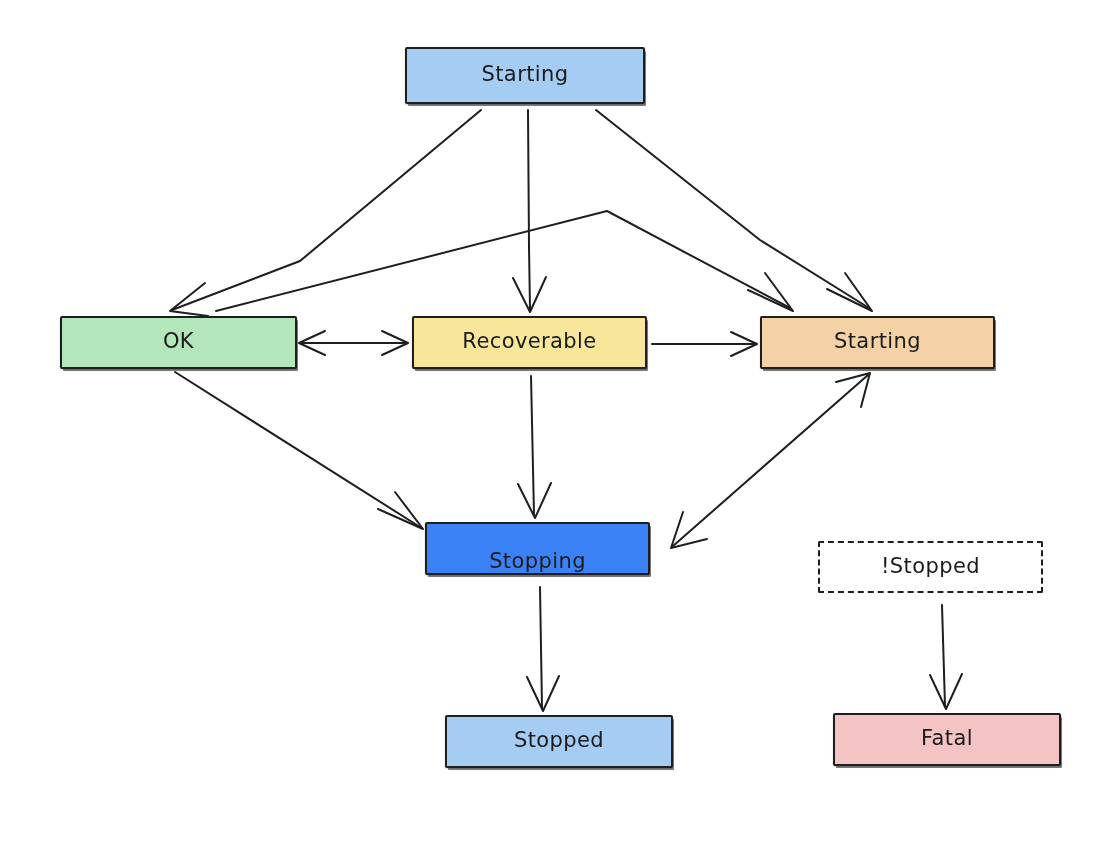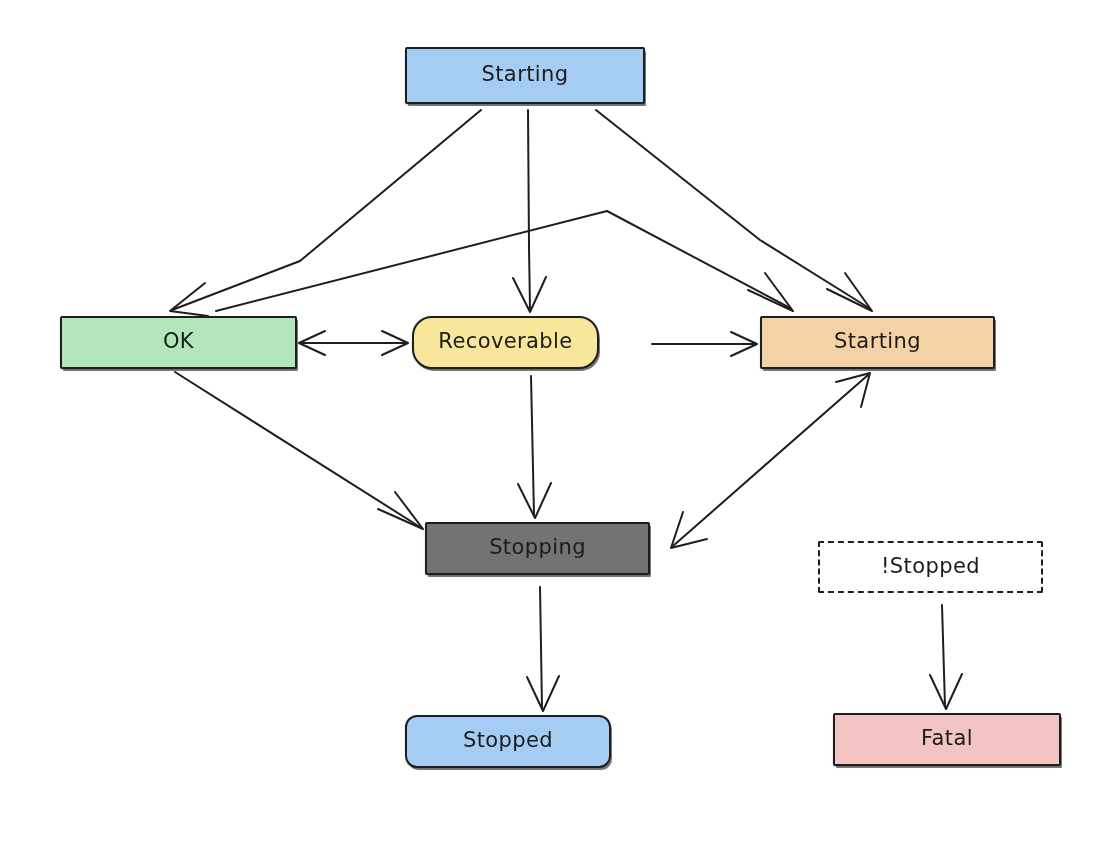--- a/index.html
+++ b/index.html
@@ -56,21 +56,21 @@
     border-style: dashed;
     border-width: 2px;
     border-color: #1e1e1e;
     box-shadow: none;
     justify-content: center;
   }
   .n-starting  { background: #a5ccf2; }
   .n-ok        { background: #b3e6ba; }
   .n-recover   { background: #f8e79b; }
   .n-permanent { background: #f5d2a6; }
-  .n-stopping  { background: #737373; }
+  .n-stopping  { background: #3b82f6; align-items: flex-end; }
   .n-stopped   { background: #a5ccf2; }
   .n-fatal     { background: #f4c4c4; }
   .edge-path {
     fill: none;
     stroke: #1e1e1e;
     stroke-width: 2;
     stroke-linecap: round;
     stroke-linejoin: round;
   }
   .edge-head {
@@ -148,37 +148,37 @@
   </svg>
 
   <div class="node n-starting shadowed" style="left:405px; top:47px; width:240px; height:57px;">
     <span class="label">Starting</span>
   </div>
 
   <div class="node n-ok shadowed" style="left:60px; top:316px; width:237px; height:53px;">
     <span class="label">OK</span>
   </div>
 
-  <div class="node n-recover shadowed" style="left:412px; top:316px; width:187px; height:53px;border-radius:20px;">
+  <div class="node n-recover shadowed" style="left:412px; top:316px; width:235px; height:53px;">
     <span class="label">Recoverable</span>
   </div>
 
   <div class="node n-permanent shadowed" style="left:760px; top:316px; width:235px; height:53px;">
     <span class="label">Starting</span>
   </div>
 
   <div class="node n-stopping shadowed" style="left:425px; top:522px; width:225px; height:53px;">
     <span class="label">Stopping</span>
   </div>
 
   <div class="node dashed" style="left:818px; top:541px; width:225px; height:52px;">
     <span class="label">!Stopped</span>
   </div>
 
-  <div class="node n-stopped shadowed" style="left:405px; top:715px; width:206px; height:53px;border-radius:12px;">
+  <div class="node n-stopped shadowed" style="left:445px; top:715px; width:228px; height:53px;">
     <span class="label">Stopped</span>
   </div>
 
   <div class="node n-fatal shadowed" style="left:833px; top:713px; width:228px; height:53px;">
     <span class="label">Fatal</span>
   </div>
 
 </div>
 
 </body></html>

